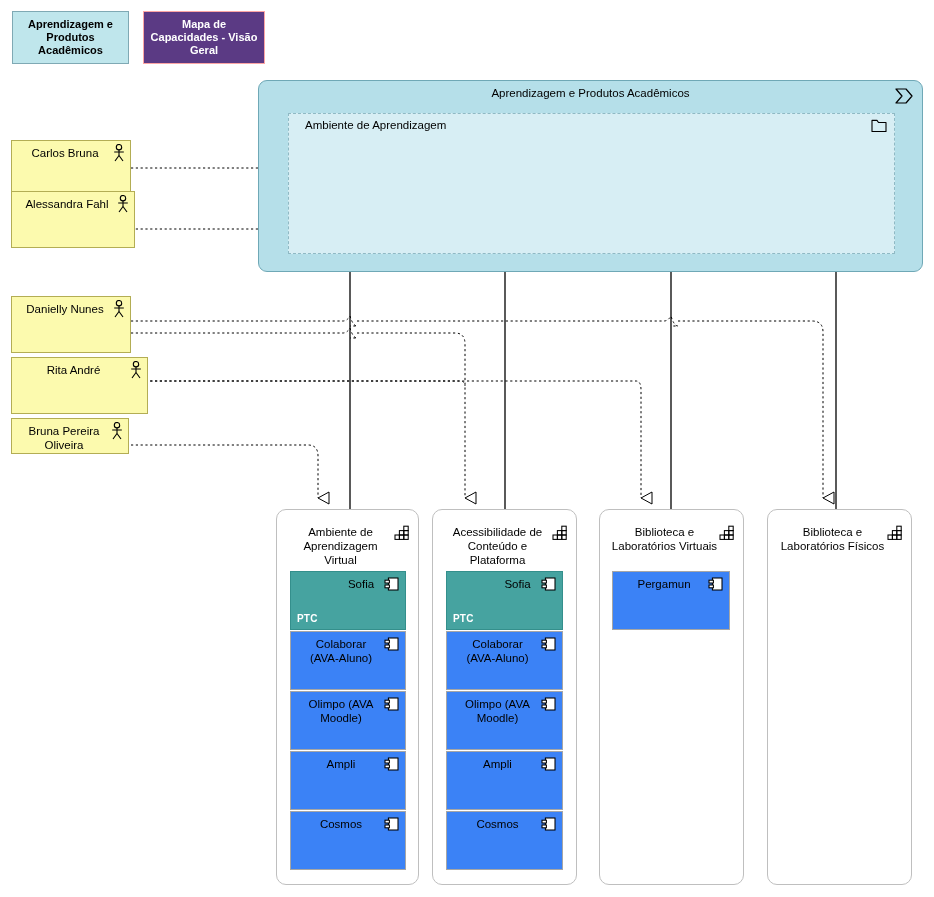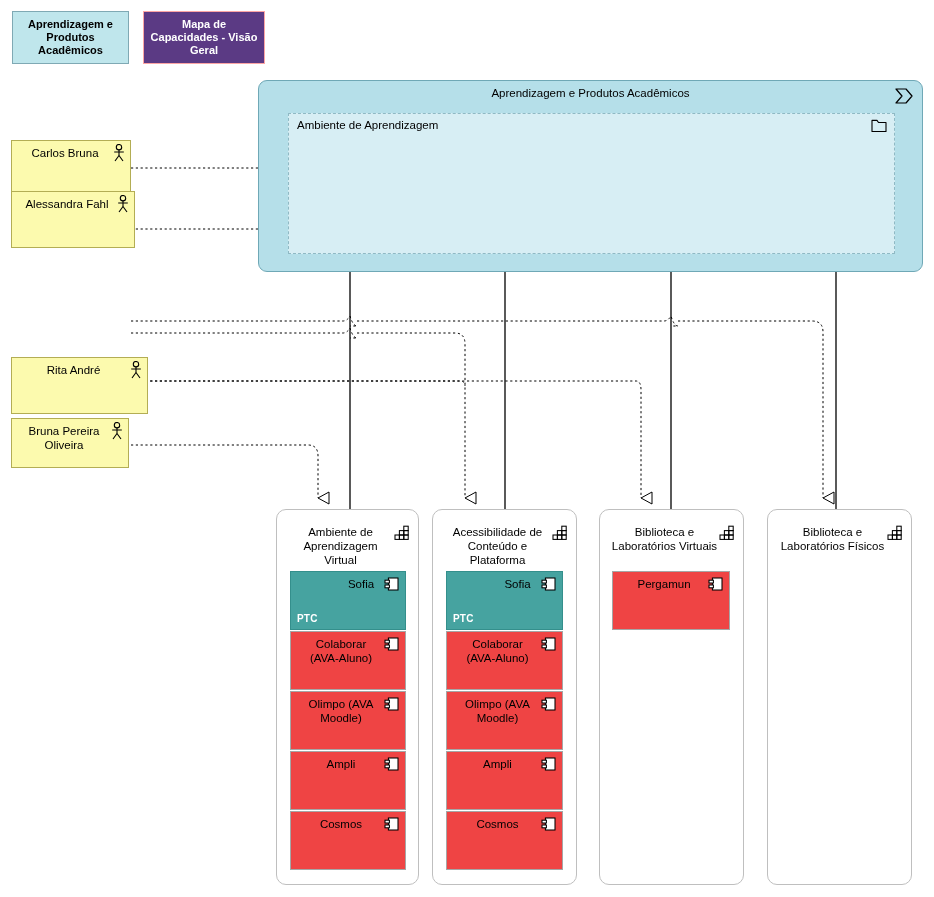--- a/index.html
+++ b/index.html
@@ -97,21 +97,21 @@
     height: 18px;
   }
   .inner-group {
     position: absolute;
     box-sizing: border-box;
     background: #d7eef4;
     border: 1px dashed #8fb9c4;
   }
   .inner-group-title {
     position: absolute;
-    left: 8px;
+    left: 16px;
     top: 5px;
     font-size: 11.5px;
     color: #000;
   }
   .inner-group-icon {
     position: absolute;
     right: 7px;
     top: 5px;
     width: 16px;
     height: 14px;
@@ -140,21 +140,21 @@
     right: 8px;
     top: 15px;
     width: 16px;
     height: 16px;
   }
 
   
   .appcomp {
     position: absolute;
     box-sizing: border-box;
-    background: #ef4444;
+    background: #3b82f6;
     border: 1px solid #a6a6a6;
   }
   .appcomp.accent {
     background: #46a3a0;
     border-color: #348f8c;
     padding-left: 40px;
   }
   .appcomp .app-label {
     display: block;
     text-align: center;
@@ -245,30 +245,37 @@
   </div>
 
   <div class="actor" style="left:11px; top:191px; width:124px; height:57px;">
     <span class="actor-label">Alessandra Fahl</span>
     <svg class="actor-icon" viewBox="0 0 14 18">
       <circle cx="7" cy="3.2" r="2.7" fill="none" stroke="#000" stroke-width="1.1"></circle>
       <path d="M7,6 L7,11.5 M2.2,8 L11.8,8 M7,11.5 L3,17 M7,11.5 L11,17" fill="none" stroke="#000" stroke-width="1.1"></path>
     </svg>
   </div>
 
+  <div class="actor" style="left:11px; top:296px; width:120px; height:57px;">
+    <span class="actor-label">Danielly Nunes</span>
+    <svg class="actor-icon" viewBox="0 0 14 18">
+      <circle cx="7" cy="3.2" r="2.7" fill="none" stroke="#000" stroke-width="1.1"></circle>
+      <path d="M7,6 L7,11.5 M2.2,8 L11.8,8 M7,11.5 L3,17 M7,11.5 L11,17" fill="none" stroke="#000" stroke-width="1.1"></path>
+    </svg>
+  </div>
 
   <div class="actor" style="left:11px; top:357px; width:137px; height:57px;">
     <span class="actor-label">Rita André</span>
     <svg class="actor-icon" viewBox="0 0 14 18">
       <circle cx="7" cy="3.2" r="2.7" fill="none" stroke="#000" stroke-width="1.1"></circle>
       <path d="M7,6 L7,11.5 M2.2,8 L11.8,8 M7,11.5 L3,17 M7,11.5 L11,17" fill="none" stroke="#000" stroke-width="1.1"></path>
     </svg>
   </div>
 
-  <div class="actor" style="left:11px; top:418px; width:118px; height:50px;">
+  <div class="actor" style="left:11px; top:418px; width:118px; height:36px;">
     <span class="actor-label">Bruna Pereira Oliveira</span>
     <svg class="actor-icon" viewBox="0 0 14 18">
       <circle cx="7" cy="3.2" r="2.7" fill="none" stroke="#000" stroke-width="1.1"></circle>
       <path d="M7,6 L7,11.5 M2.2,8 L11.8,8 M7,11.5 L3,17 M7,11.5 L11,17" fill="none" stroke="#000" stroke-width="1.1"></path>
     </svg>
   </div>
 
   <div class="grouping" style="left:258px; top:80px; width:665px; height:192px;">
     <div class="grouping-title">Aprendizagem e Produtos Acadêmicos</div>
     <svg class="grouping-icon" viewBox="0 0 20 18">

